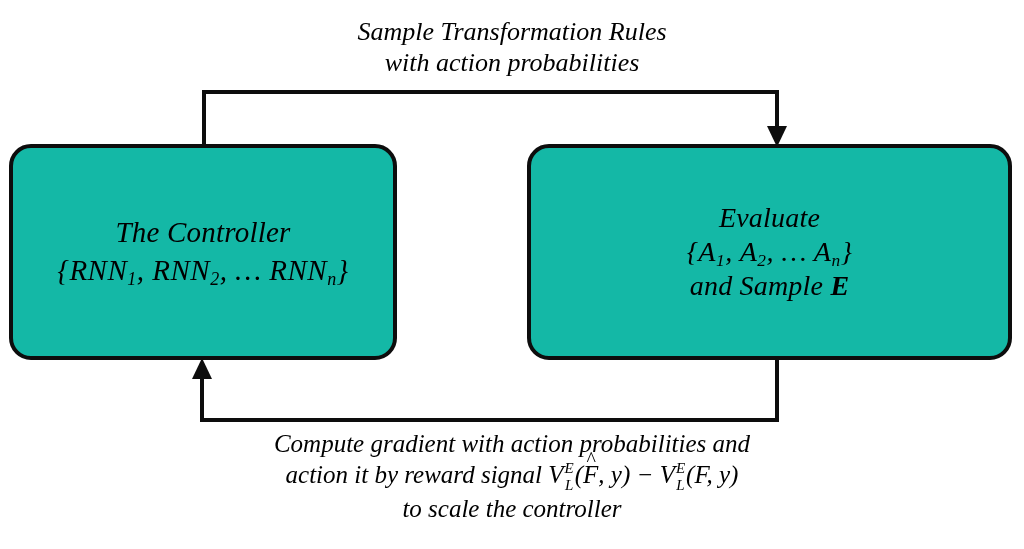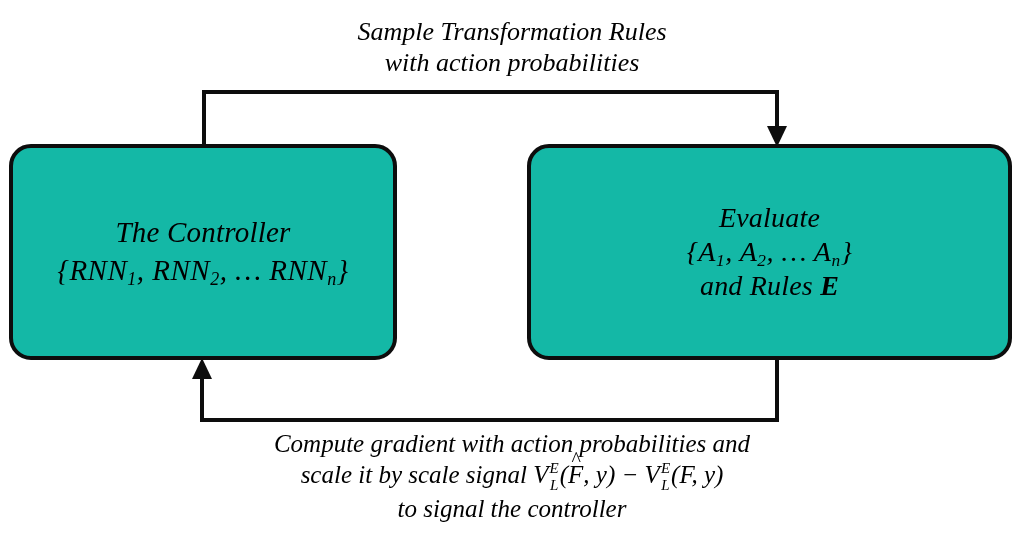--- a/index.html
+++ b/index.html
@@ -186,31 +186,31 @@
       <span>{</span><span>RNN</span><sub>1</sub><span>, </span><span>RNN</span><sub>2</sub><span>, … </span><span>RNN</span><sub>n</sub><span>}</span>
     </div>
   </div>
 
   <div id="evaluate-box" class="node-box">
     <div class="node-line">Evaluate</div>
     <div class="node-line math">
       <span>{</span><span>A</span><sub>1</sub><span>, </span><span>A</span><sub>2</sub><span>, … </span><span>A</span><sub>n</sub><span>}</span>
     </div>
     <div class="node-line">
-      <span>and Rules </span><span class="bold-sym">E</span>
+      <span>and Sample </span><span class="bold-sym">E</span>
     </div>
   </div>
 
   <div id="bottom-caption" class="caption">
     <span class="caption-line">Compute gradient with action probabilities and</span>
     <span class="caption-line">
-      <span>scale it by scale signal </span><span class="vterm"><span>V</span><span class="stack">
+      <span>action it by reward signal </span><span class="vterm"><span>V</span><span class="stack">
             <span class="sup-part">E</span>
             <span class="sub-part">L</span>
           </span><span>(</span><span class="hatwrap"><span class="hat">^</span><span>F</span></span><span>, y</span><span>)</span></span><span> − </span><span class="vterm"><span>V</span><span class="stack">
             <span class="sup-part">E</span>
             <span class="sub-part">L</span>
           </span><span>(</span><span>F</span><span>, y</span><span>)</span></span>
     </span>
-    <span class="caption-line">to signal the controller</span>
+    <span class="caption-line">to scale the controller</span>
   </div>
 
 </div>
 
 </body></html>

